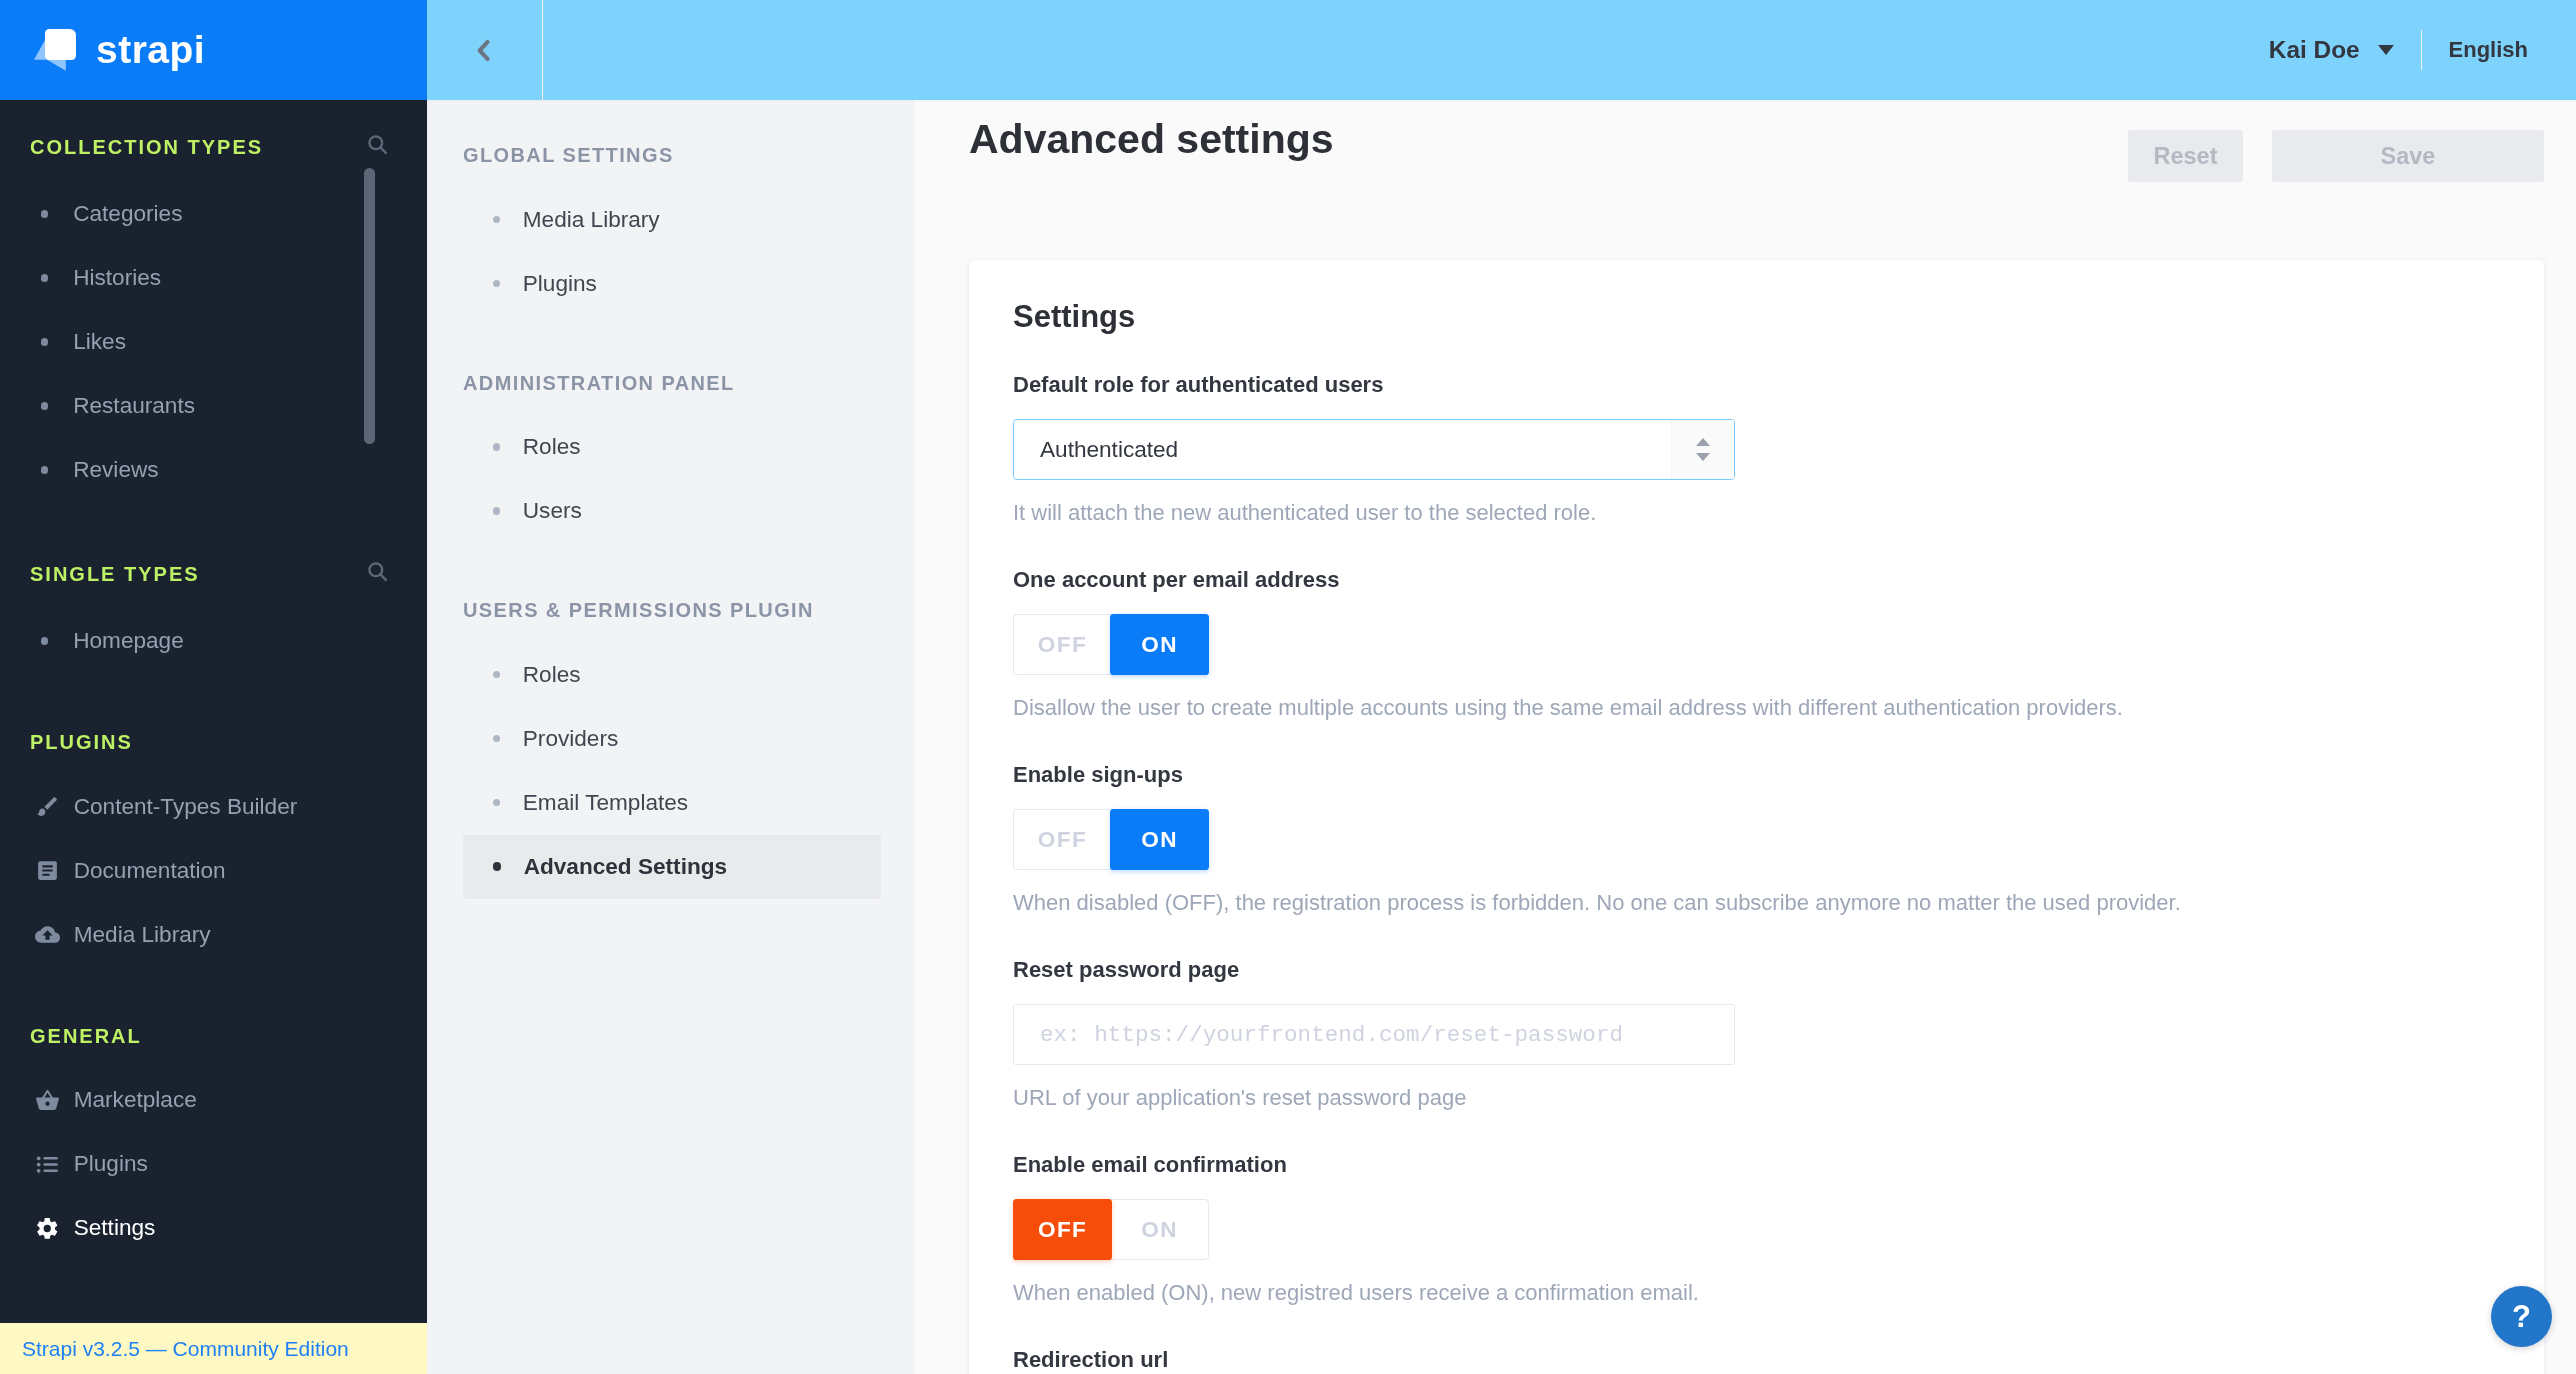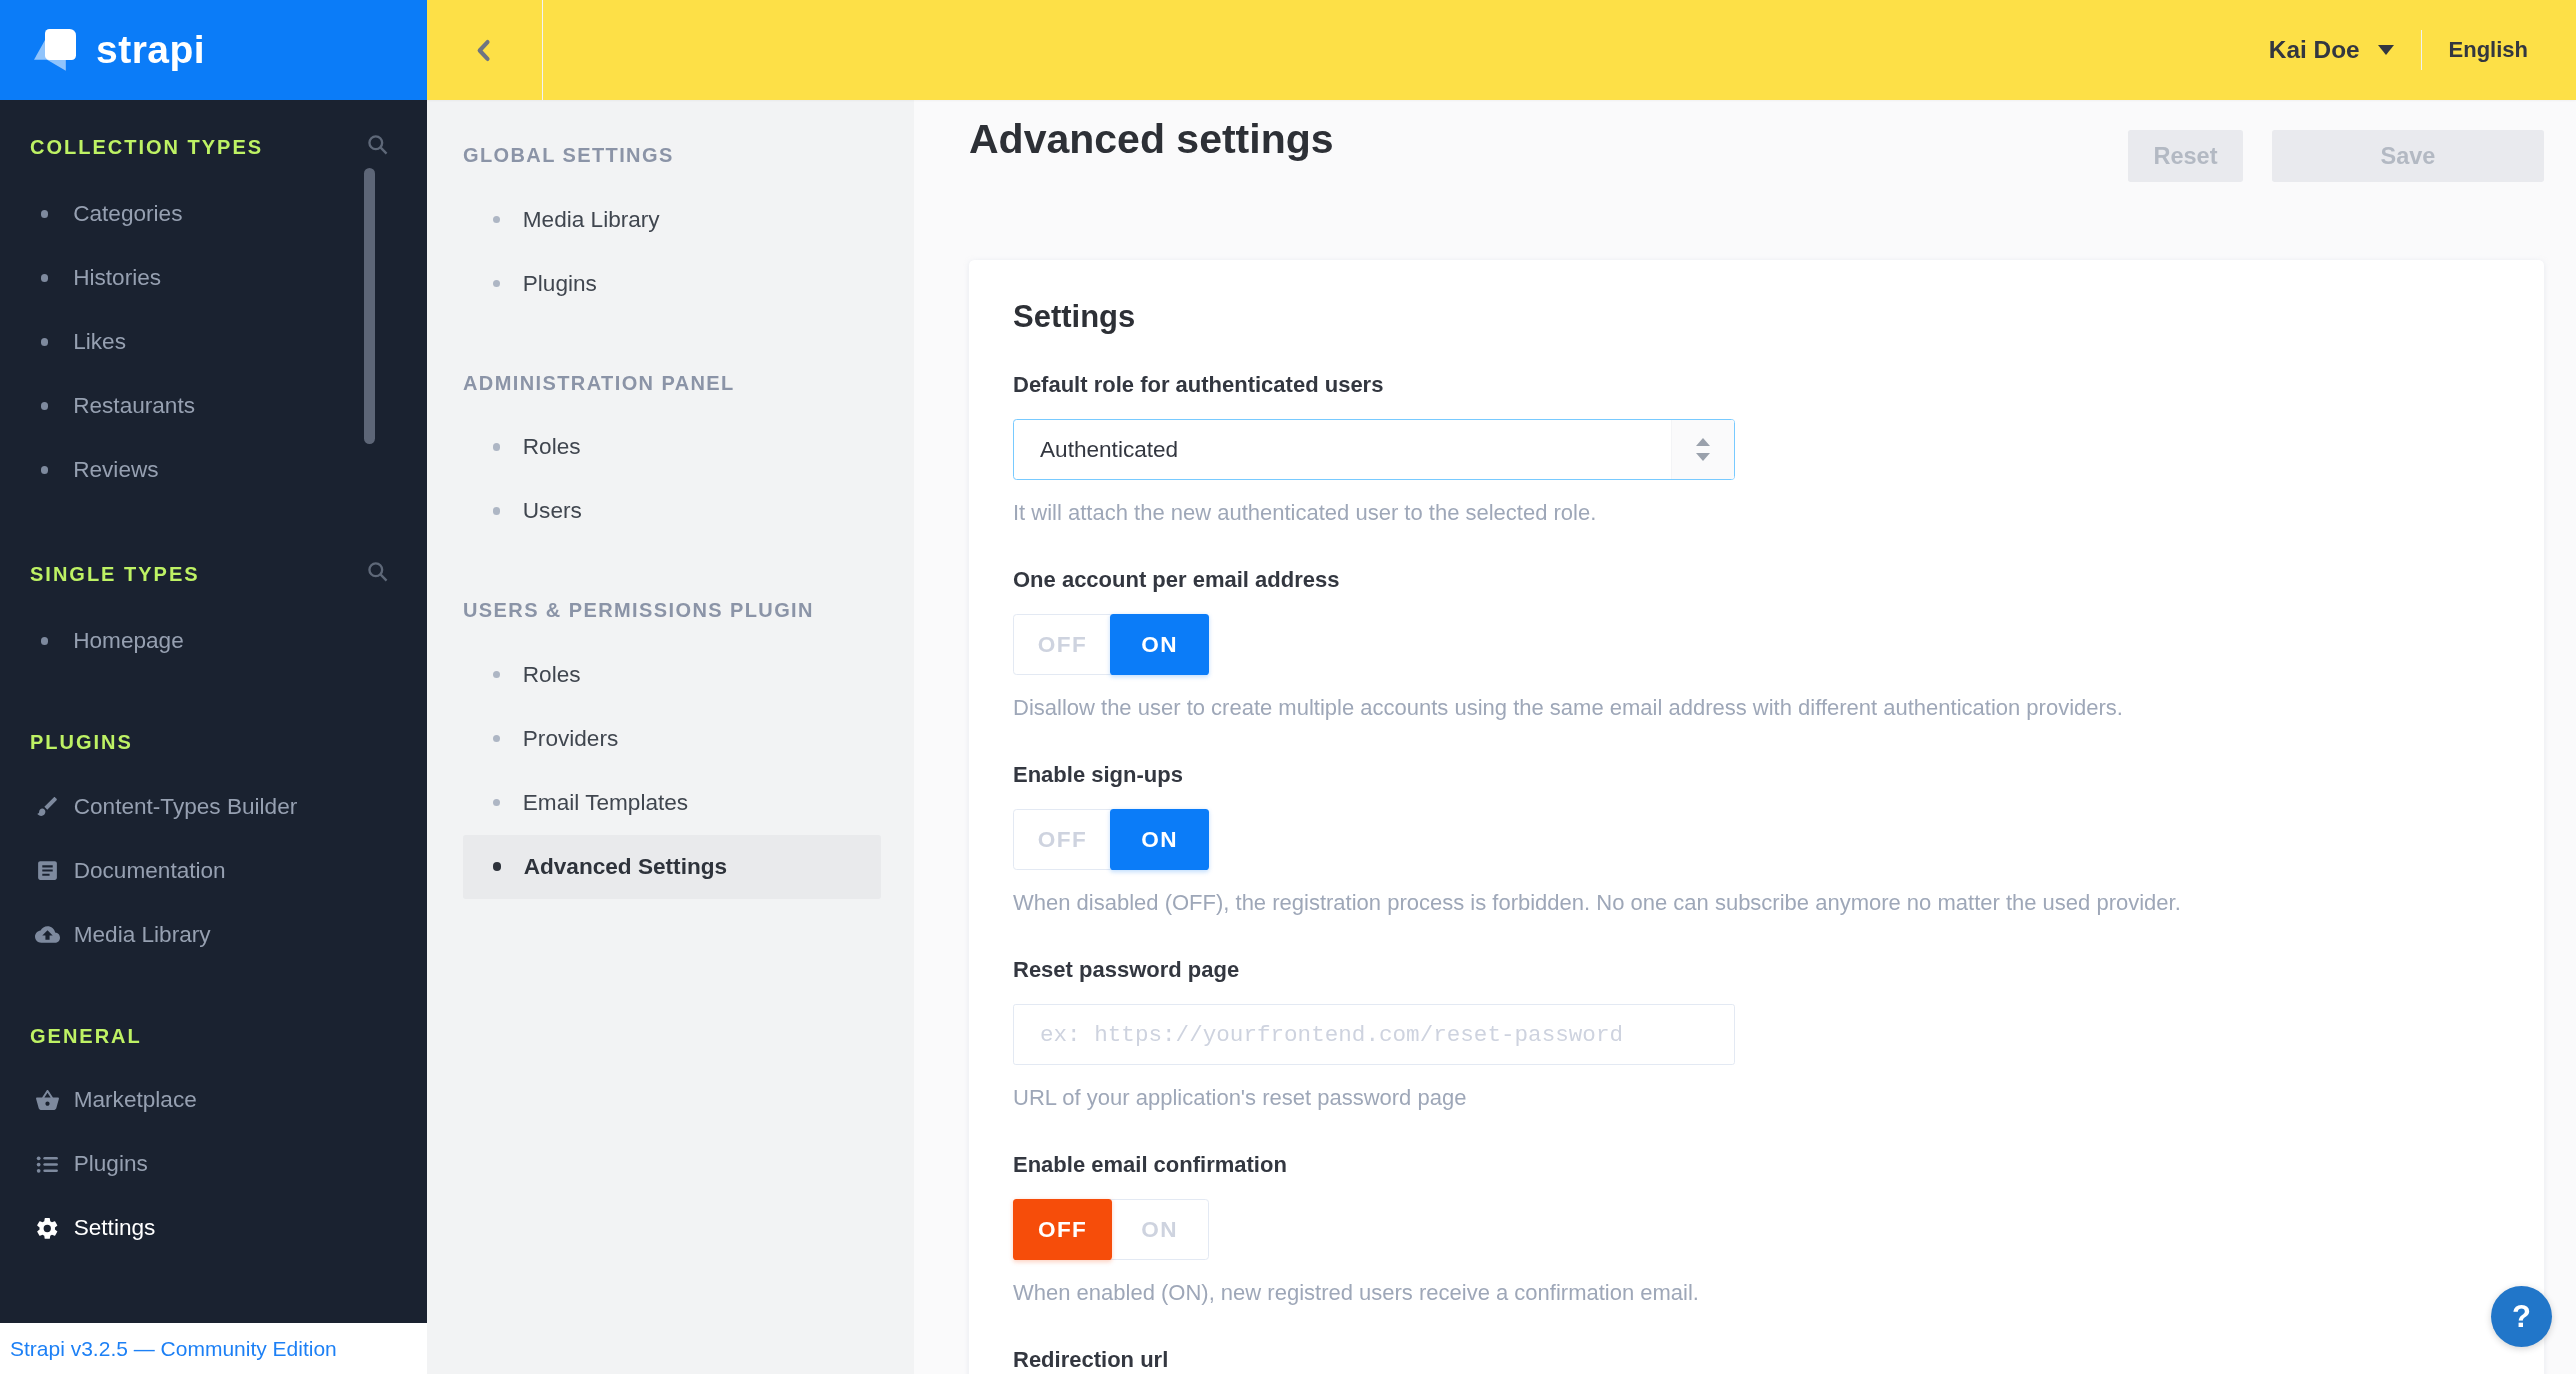--- a/index.html
+++ b/index.html
@@ -26,35 +26,35 @@
   .nav-list { list-style:none; margin:20px 0 0; padding:0; }
   .nav-item { height:64px; display:flex; align-items:center; padding-left:41px; font-size:22.6px; color:#96a0b1; cursor:pointer; }
   .nav-item .bullet { width:7.2px; height:7.2px; border-radius:50%; background:#7e8a9e; margin-right:25px; flex:none; }
   .nav-item.icon-row { padding-left:34px; }
   .nav-item .nav-icon { width:27px; height:27px; margin-right:12.7px; flex:none; display:flex; align-items:center; justify-content:center; }
   .nav-item .nav-icon svg { width:25px; height:25px; fill:#7e8a9e; stroke:none; }
   .nav-item.active { color:#fff; }
   .nav-item.active .nav-icon svg { fill:#fff; }
   .search-btn svg { width:23.5px; height:23.5px; stroke:#5e6878; fill:none; stroke-width:2.4; }
   .scroll-thumb { position:absolute; left:364px; top:168px; width:11px; height:276px; border-radius:6.3px; background:#5d6677; }
-  .sidebar-footer { position:absolute; left:0; right:0; bottom:0; height:52px; background:#ffffff; display:flex; align-items:center; padding-left:10px; }
+  .sidebar-footer { position:absolute; left:0; right:0; bottom:0; height:52px; background:#fef9c3; display:flex; align-items:center; padding-left:22px; }
   .version-link { color:#1d80f5; font-size:21px; text-decoration:none; cursor:pointer; }
 
   
   .subnav { position:absolute; left:427px; top:100px; bottom:0; width:487px; background:#f2f3f4; }
   .subnav-head { padding-left:36px; font-size:20px; font-weight:700; letter-spacing:1.4px; color:#8b94a7; line-height:23.5px; }
   .sn-first { margin-top:44px; } .sn-sect { margin-top:56px; }
   .subnav-list { list-style:none; margin:20px 0 0; padding:0; }
   .subnav-item { height:64px; display:flex; align-items:center; margin:0 33px 0 36px; padding-left:30px; font-size:22.6px; color:#40464f; border-radius:2.7px; cursor:pointer; }
   .subnav-item .bullet { width:7.2px; height:7.2px; border-radius:50%; background:#aeb6c4; margin-right:22.6px; flex:none; }
   .subnav-item.active { background:#e9eaec; font-weight:700; color:#2e333b; }
   .subnav-item.active .bullet { background:#2e333b; width:8.1px; height:8.1px; }
 
   
-  .topbar { position:absolute; left:427px; top:0; right:0; height:100px; background:#fde047; box-shadow:0 0.9px 1.8px rgba(0,0,0,0.04); z-index:3; }
+  .topbar { position:absolute; left:427px; top:0; right:0; height:100px; background:#7dd3fc; box-shadow:0 0.9px 1.8px rgba(0,0,0,0.04); z-index:3; }
   .back-box { position:absolute; left:0; top:0; width:116px; height:100px; border-right:0.9px solid #f2f2f5; display:flex; align-items:center; justify-content:center; cursor:pointer; }
   .back-box svg { width:29px; height:29px; stroke:#6e7582; stroke-width:3.4; fill:none; stroke-linecap:round; stroke-linejoin:round; }
   .user-area { position:absolute; right:48px; top:0; height:100px; display:flex; align-items:center; }
   .user-name { font-size:24.4px; font-weight:600; color:#333740; cursor:pointer; }
   .caret-down { width:0; height:0; border-left:8.1px solid transparent; border-right:8.1px solid transparent; border-top:10px solid #333740; margin-left:18px; cursor:pointer; }
   .v-divider { width:0.9px; height:40px; background:#eff0f3; margin:0 27px; }
   .lang { font-size:22px; font-weight:700; color:#333740; cursor:pointer; }
 
   
   .main { position:absolute; left:914px; top:100px; right:0; bottom:0; background:#fafafb; overflow:hidden; }

